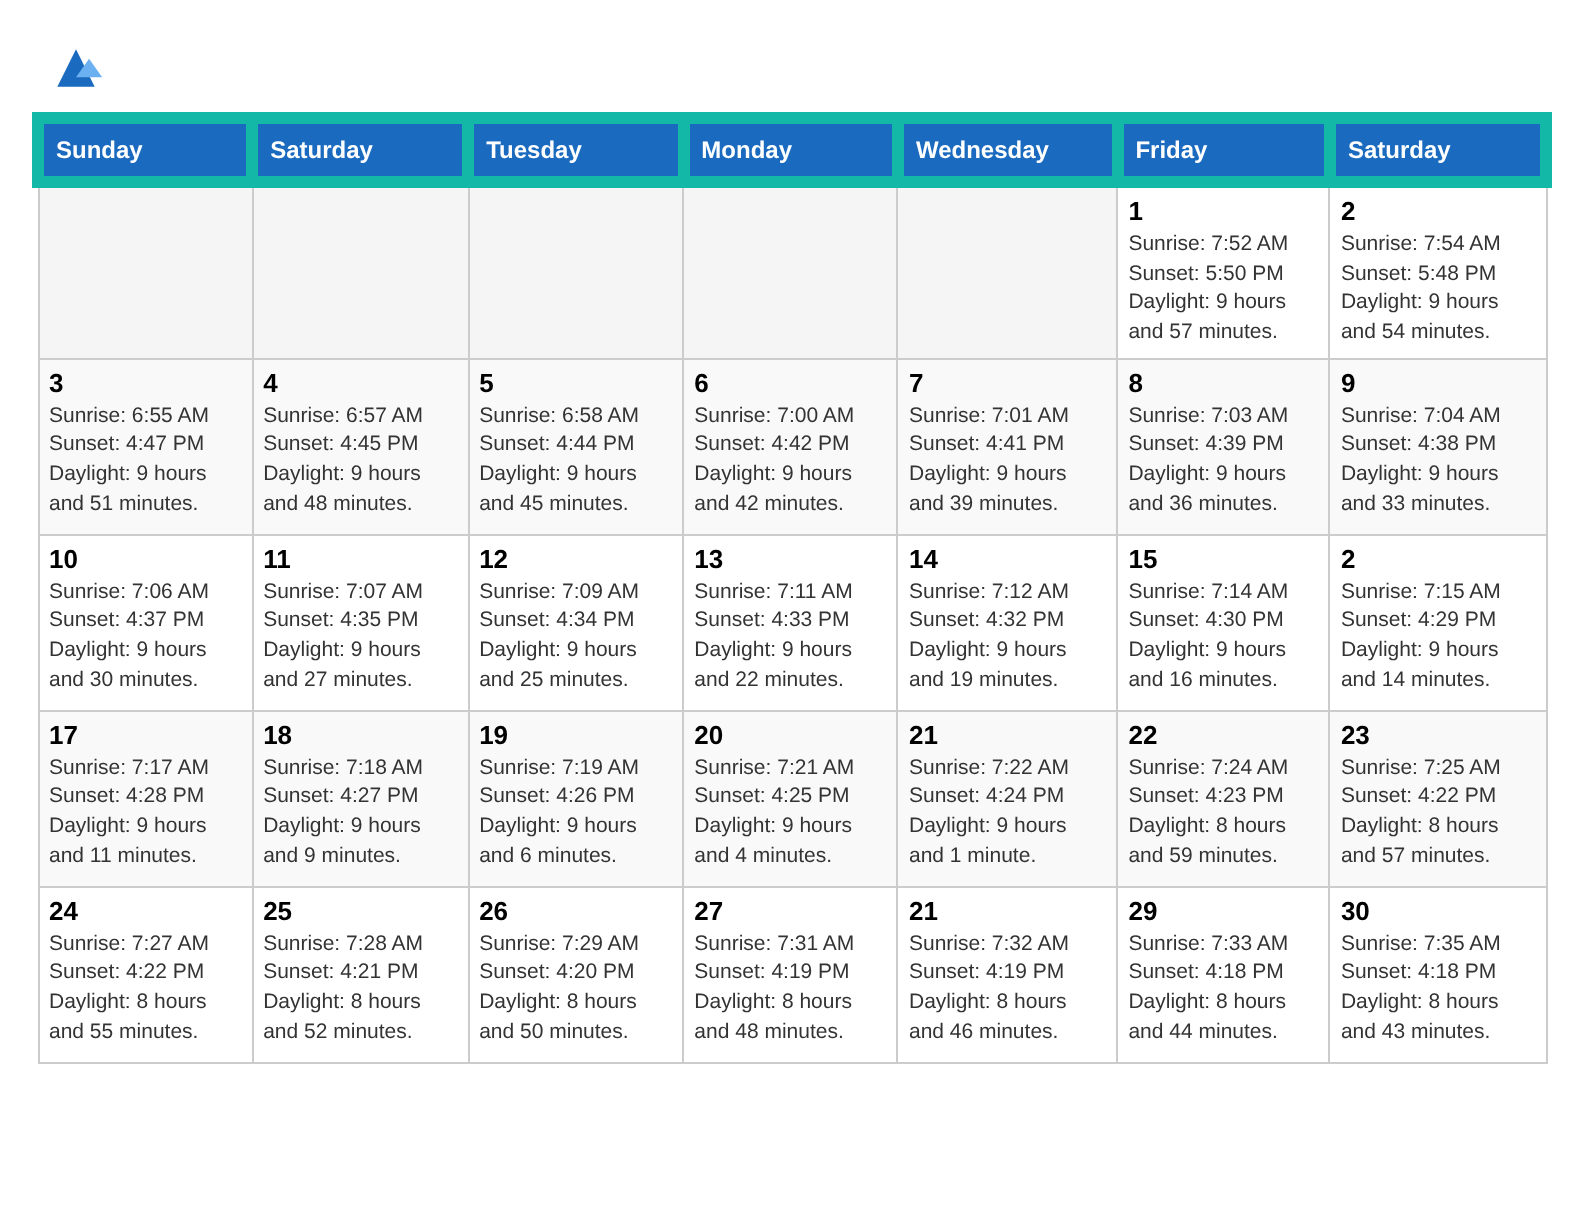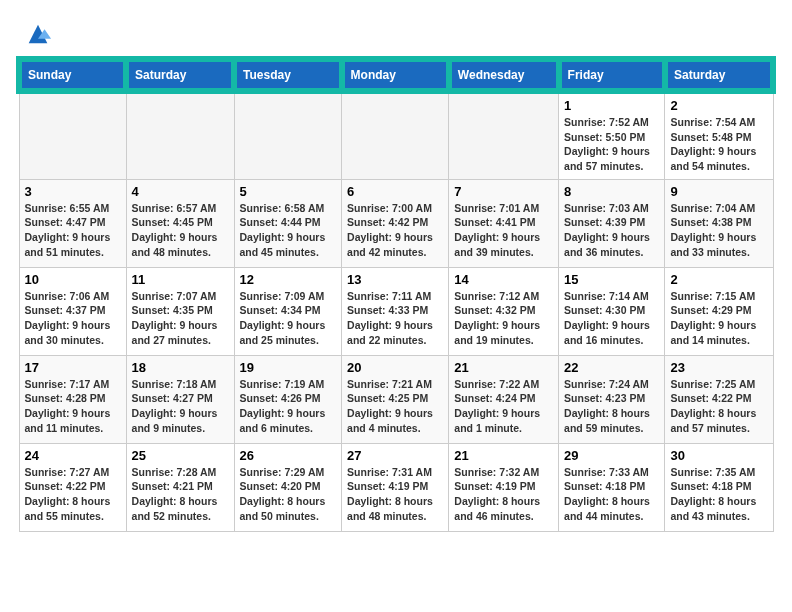--- a/index.html
+++ b/index.html
@@ -74,21 +74,20 @@
     .day-num {
       font-weight: bold;
       font-size: 13px;
       margin-bottom: 2px;
       display: block;
     }
     .day-info {
       color: #333;
       line-height: 1.4;
       font-size: 10.5px;
-      font-weight: bold;
     }
     tr.week-row td {
       background: #fff;
     }
     tr.week-row:nth-child(even) td {
       background: #f9f9f9;
     }
   </style>
 </head>
 <body>

